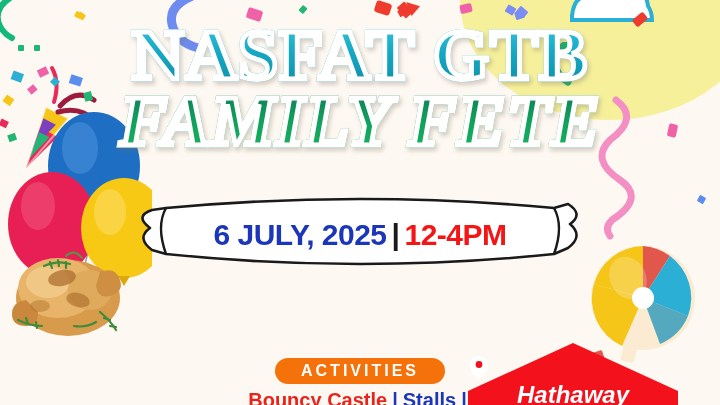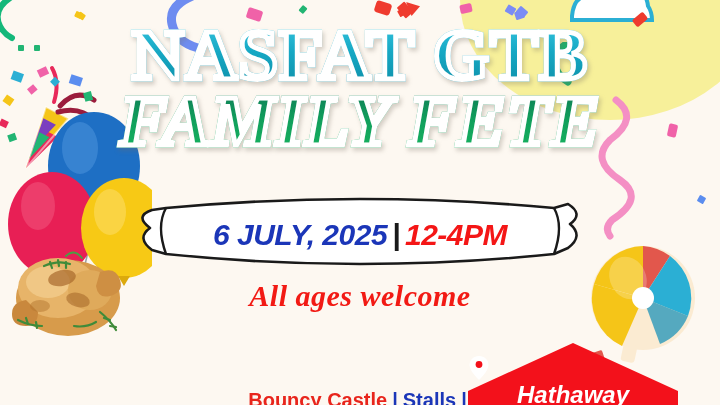--- a/index.html
+++ b/index.html
@@ -50,21 +50,21 @@
     background:linear-gradient(180deg,#0E7A56 0%,#11A05C 50%,#17B460 100%);
     -webkit-background-clip:text; background-clip:text; color:transparent;font-style:italic;
   }
 
   
   .ribbon { position:absolute; left:132px; top:192px; width:456px; height:86px; z-index:7; }
   .ribbon-text {
     position:absolute; left:0; right:0; top:26px;
     text-align:center;
     font-family:"Liberation Sans", sans-serif;
-    font-weight:bold; font-size:30px; font-style:italic;
+    font-weight:bold; font-size:30px; 
     letter-spacing:-0.5px;
     white-space:nowrap;
   }
   .date-txt { color:#1B36B8; }
   .divider-txt { color:#1A1A1A; font-weight:bold; margin:0 5px; }
   .time-txt { color:#F41616; }
 
   
   .tagline {
     position:absolute; left:0; right:0; top:279px;
@@ -273,33 +273,33 @@
       <path d="M34 16 Q228 -2 422 16 L436 12 Q452 22 438 32 Q452 44 436 56 L422 62
                Q228 82 34 62 L20 58 Q4 46 18 36 Q2 24 20 18 Z" fill="#FFFFFF" stroke="#1A1A1A" stroke-width="2.6" stroke-linejoin="round"></path>
       <path d="M34 16 Q24 34 34 62" fill="none" stroke="#1A1A1A" stroke-width="2.4"></path>
       <path d="M422 16 Q432 34 422 62" fill="none" stroke="#1A1A1A" stroke-width="2.4"></path>
     </svg>
     <div class="ribbon-text">
       <span class="date-txt">6 JULY, 2025</span><span class="divider-txt">|</span><span class="time-txt">12-4PM</span>
     </div>
   </div>
 
-  <div class="tagline">All ages welcome</div>
 
 
   <div class="roof roof-right">
     <svg width="210" height="62" viewBox="0 0 210 62">
       <path d="M105 0 L210 48 L210 62 L0 62 L0 48 Z" fill="#F3111B"></path>
     </svg>
     <div class="pin-icon">
       <svg width="22" height="26" viewBox="0 0 22 26">
         <path d="M11 1 C5.5 1 1.5 5 1.5 10 C1.5 16 11 25 11 25 C11 25 20.5 16 20.5 10 C20.5 5 16.5 1 11 1 Z" fill="#FFFFFF"></path>
         <circle cx="11" cy="9.5" r="3.4" fill="#F3111B"></circle>
       </svg>
     </div>
     <div class="roof-label roof-label-right">Hathaway</div>
   </div>
 
+  <div class="activities-pill">ACTIVITIES</div>
   <div class="activities-list">
     <span class="act-a">Bouncy Castle</span><span class="act-sep">|</span><span class="act-b">Stalls</span><span class="act-sep">|</span>
   </div>
 
 </div>
 
 </body></html>

